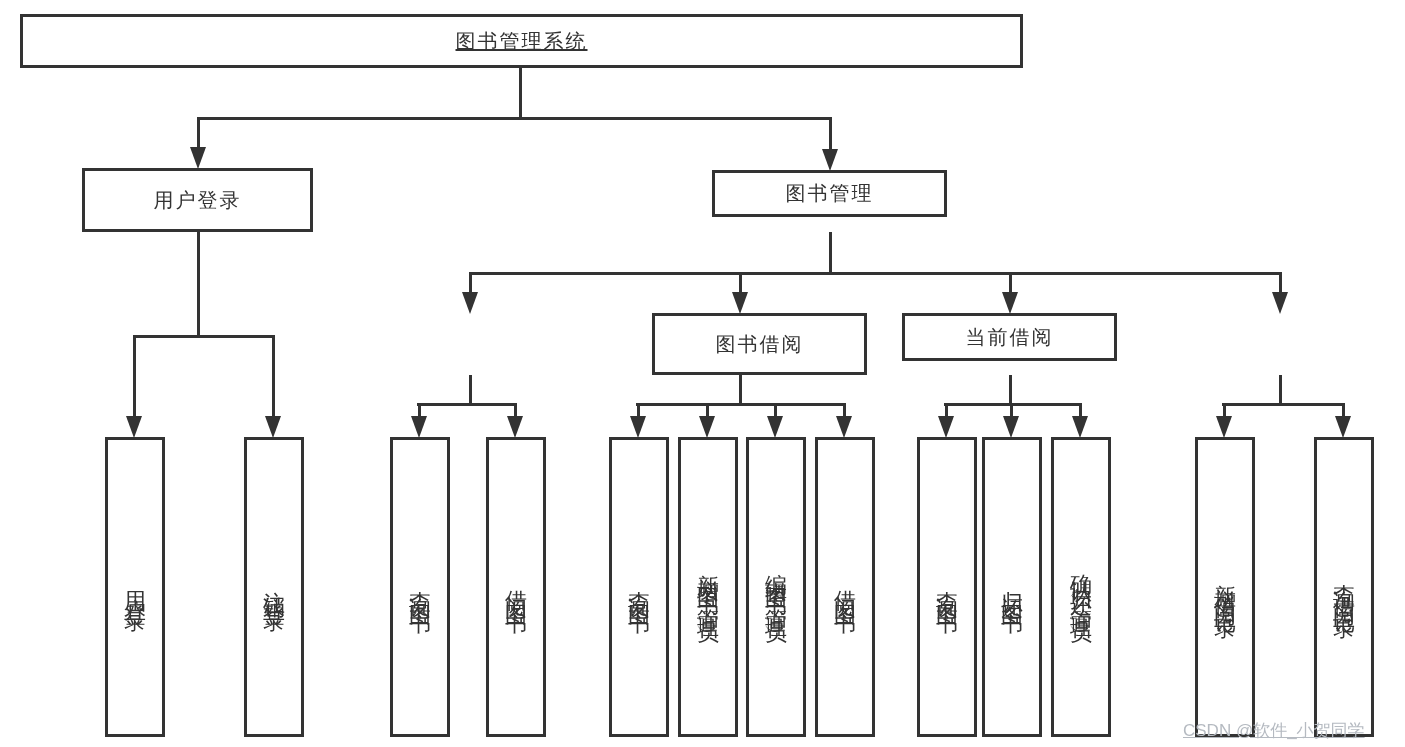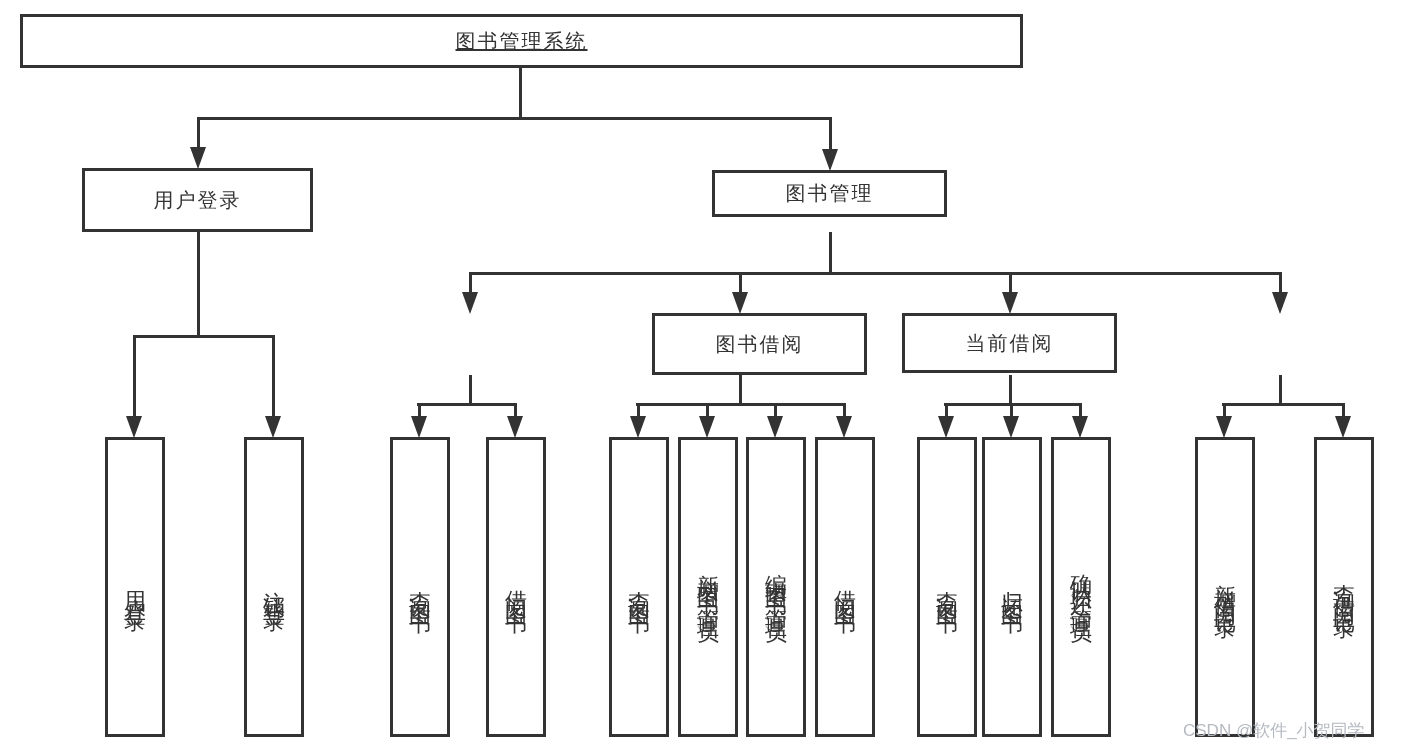--- a/index.html
+++ b/index.html
@@ -22,38 +22,38 @@
   }
   .vline{position:absolute;width:3px;background:#333333;}
   .hline{position:absolute;height:3px;background:#333333;}
   .arrow{
     position:absolute;width:0;height:0;
     border-left:8px solid transparent;border-right:8px solid transparent;
     border-top:22px solid #333333;
   }
   .watermark{
     position:absolute;left:1183px;top:719px;width:215px;
-    color:#b5bac1;font-size:17px;white-space:nowrap;
+    color:#b5bac1;font-size:17px;white-space:nowrap;text-decoration:underline;
   }
 </style>
 </head>
 <body>
 
 <div id="stage">
 
   <div class="node" style="left:20px;top:14px;width:1003px;height:54px;text-decoration:underline;">图书管理系统</div>
 
   <div class="node" style="left:82px;top:168px;width:231px;height:64px;">用户登录</div>
 
   <div class="node" style="left:712px;top:170px;width:235px;height:47px;">图书管理</div>
 
 
   <div class="node" style="left:632px;top:313px;width:215px;height:62px;margin-left:20px;">图书借阅</div>
 
-  <div class="node" style="left:902px;top:313px;width:215px;height:60px;">当前借阅</div>
+  <div class="node" style="left:902px;top:313px;width:215px;height:48px;">当前借阅</div>
 
 
   <div class="vnode" style="left:105px;top:437px;width:60px;height:300px;">
     <span>用户登录</span>
     </div>
 
   <div class="vnode" style="left:244px;top:437px;width:60px;height:300px;">
     <span>注销登录</span>
     </div>
 

